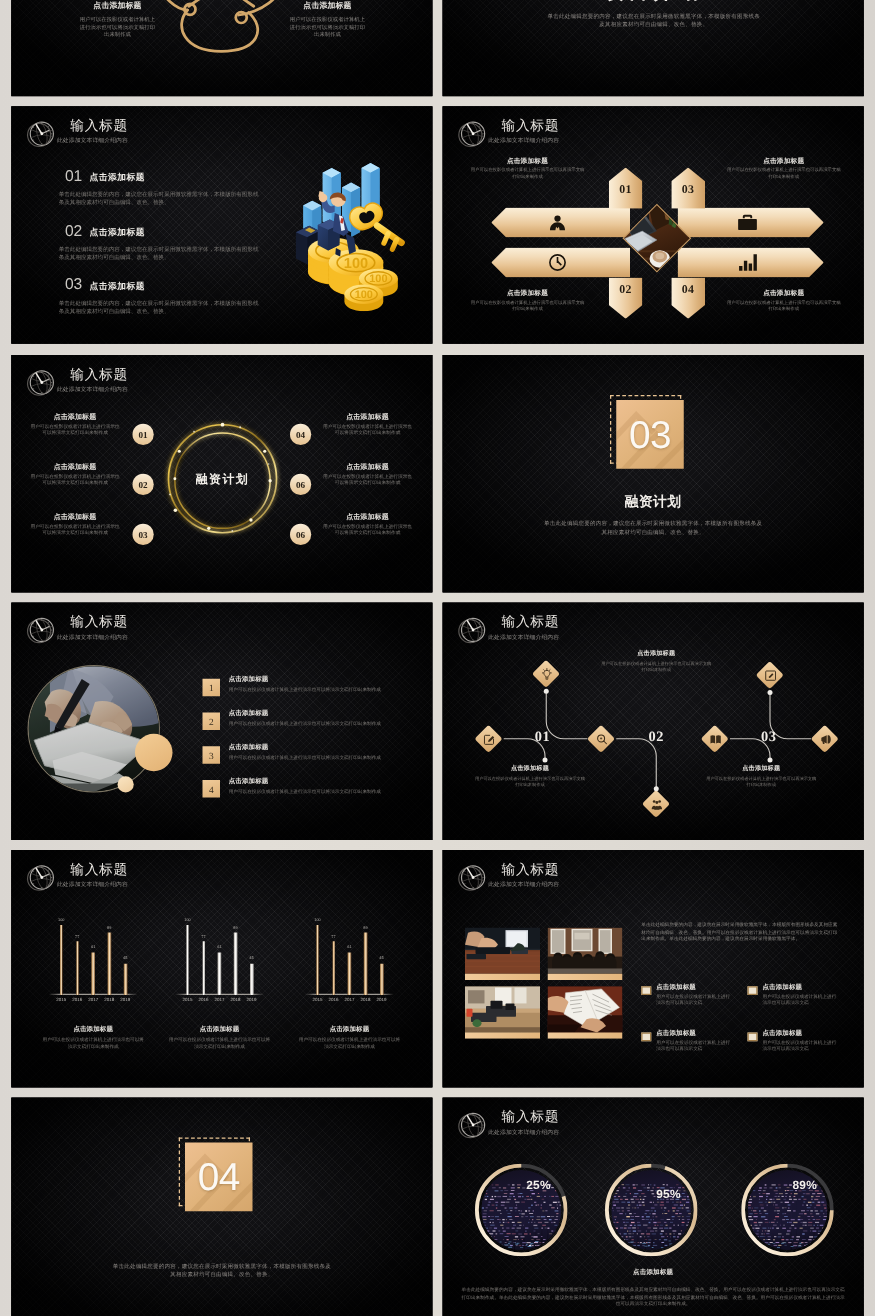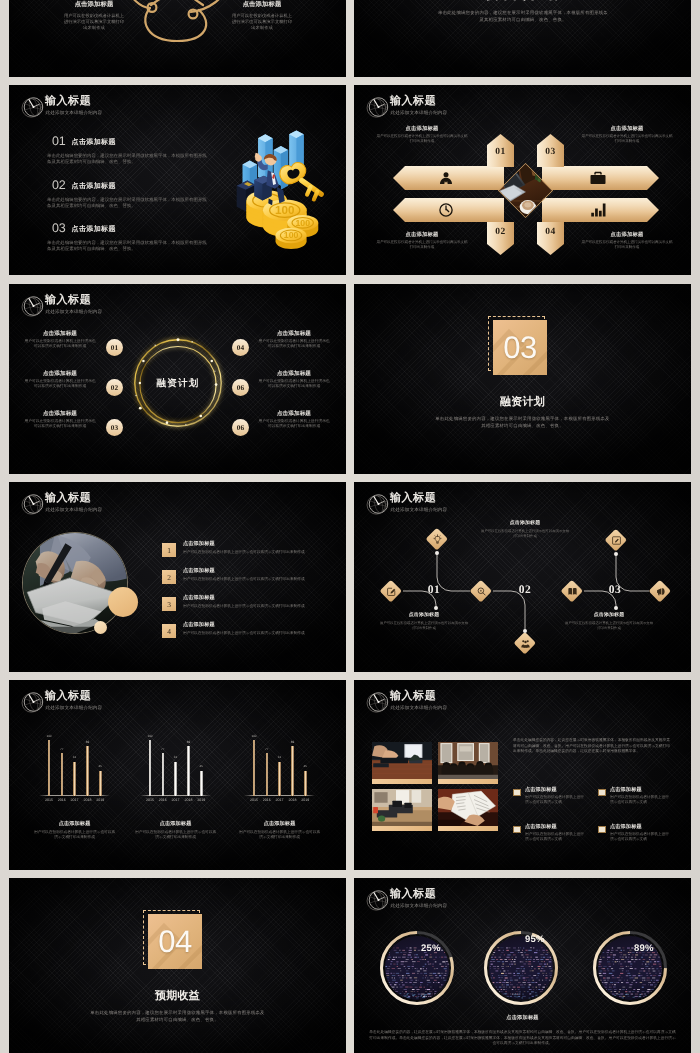--- a/index.html
+++ b/index.html
@@ -18,21 +18,21 @@
         repeating-linear-gradient(45deg, rgba(255,255,255,.020) 0 .6px, rgba(255,255,255,0) .6px 10.8px),
         repeating-linear-gradient(135deg, rgba(255,255,255,.020) 0 .6px, rgba(255,255,255,0) .6px 10.8px),
         radial-gradient(ellipse 74% 88% at 50% 42%, #131316 0%, #0c0c0e 52%, #040405 100%);}
   .vig{position:absolute;inset:0;pointer-events:none;
        background:radial-gradient(ellipse 60% 56% at 50% 43%, rgba(0,0,0,0) 28%, rgba(0,0,0,.40) 70%, rgba(0,0,0,.84) 100%);}
   .inner{position:absolute;inset:0;}
 
   .hdr{position:absolute;left:11px;top:8px;display:flex;align-items:flex-start;}
   .gicon{width:26px;height:26px;flex:none;margin-top:1px;}
   .htxt{margin-left:-1px;margin-top:2px;}
-  .h1{font-size:11px;color:#e9e6e1;letter-spacing:.55px;font-weight:bold;line-height:12px;}
+  .h1{font-size:11px;color:#e9e6e1;letter-spacing:.55px;font-weight:normal;line-height:12px;text-align:right;}
   .h2{font-size:4.7px;color:#908d89;letter-spacing:.05px;margin-top:3px;margin-left:.5px;
       transform:scaleY(.95);transform-origin:left top;}
 
   .ttl{font-size:6.3px;color:#e6e3de;font-weight:bold;letter-spacing:.15px;}
   .bdy{font-size:4.25px;color:#8a8783;line-height:6.2px;letter-spacing:.05px;}
 
   
   .s3row{position:absolute;left:43px;}
   .s3num{font-size:12.5px;color:#cbc8c3;font-weight:normal;letter-spacing:-.2px;vertical-align:-.5px;font-family:"Liberation Sans",sans-serif;}
   .s3t{font-size:7px;color:#eeebe6;font-weight:bold;letter-spacing:.4px;}
@@ -1004,21 +1004,20 @@
    <div class="secsq" style="left:139px;top:36px;width:54px;height:55px;">
      <svg width="54" height="55" viewBox="0 0 54 55" style="position:absolute;left:0;top:0;opacity:.17">
        <g fill="none" stroke="#9b6e35" stroke-width="4.5">
               <path d="M-12 42 L16 12 L30 26"></path>
               <path d="M2 60 L34 26"></path>
               <path d="M26 62 L56 32"></path>
             </g>
      </svg>
      <span style="position:relative">04</span>
    </div>
-   <div class="secttl" style="left:0;top:111px;width:337px;">预期收益</div>
    <div class="secsub" style="left:80px;top:132px;width:177px;">单击此处编辑您要的内容，建议您在展示时采用微软雅黑字体，本模版所有图形线条及其相应素材均可自由编辑、改色、替换。</div>
   </div>
 </div>
 
 <div class="slide" style="left:354px;top:878px;">
   <div class="bg"></div>
   <div class="vig"></div>
   <div class="inner">
   <div class="hdr">
     <svg class="gicon" viewBox="0 0 34 34">
@@ -1717,21 +1716,21 @@
             <linearGradient id="pr1" x1="0" y1=".1" x2=".9" y2="1">
         <stop offset="0%" stop-color="#fff6e6"></stop>
               <stop offset="35%" stop-color="#f0dcbe"></stop>
         <stop offset="70%" stop-color="#d8b98f"></stop>
               <stop offset="100%" stop-color="#f5e6cd"></stop>
             </linearGradient>
           </defs>
       <circle cx="37" cy="37" r="35.5" fill="none" stroke="#3a3a3c" stroke-width="3.0"></circle>
       <circle cx="37" cy="37" r="35.5" fill="none" stroke="url(#pr1)" stroke-width="3.0" stroke-dasharray="211.9 11.2" stroke-dashoffset="211.9" transform="rotate(-90 37 37)" stroke-linecap="butt"></circle>
     </svg>
-   <div class="pct" style="left:171px;top:56px;">95%</div>
+   <div class="pct" style="left:171px;top:72px;">95%</div>
    <div style="position:absolute;left:244.0px;top:58.0px;width:64.0px;height:64.0px;border-radius:50%;overflow:hidden;"><svg width="64" height="64" viewBox="0 0 100 100" preserveAspectRatio="none">
  <defs>
               <linearGradient id="c2c" x1="0" y1="0" x2=".2" y2="1">
    <stop offset="0%" stop-color="#120f1e"></stop>
                 <stop offset="35%" stop-color="#1a1630"></stop>
    <stop offset="75%" stop-color="#1d1936"></stop>
                 <stop offset="100%" stop-color="#0d0a18"></stop>
               </linearGradient>
             </defs>
  <rect width="100" height="100" fill="url(#c2c)"></rect>

